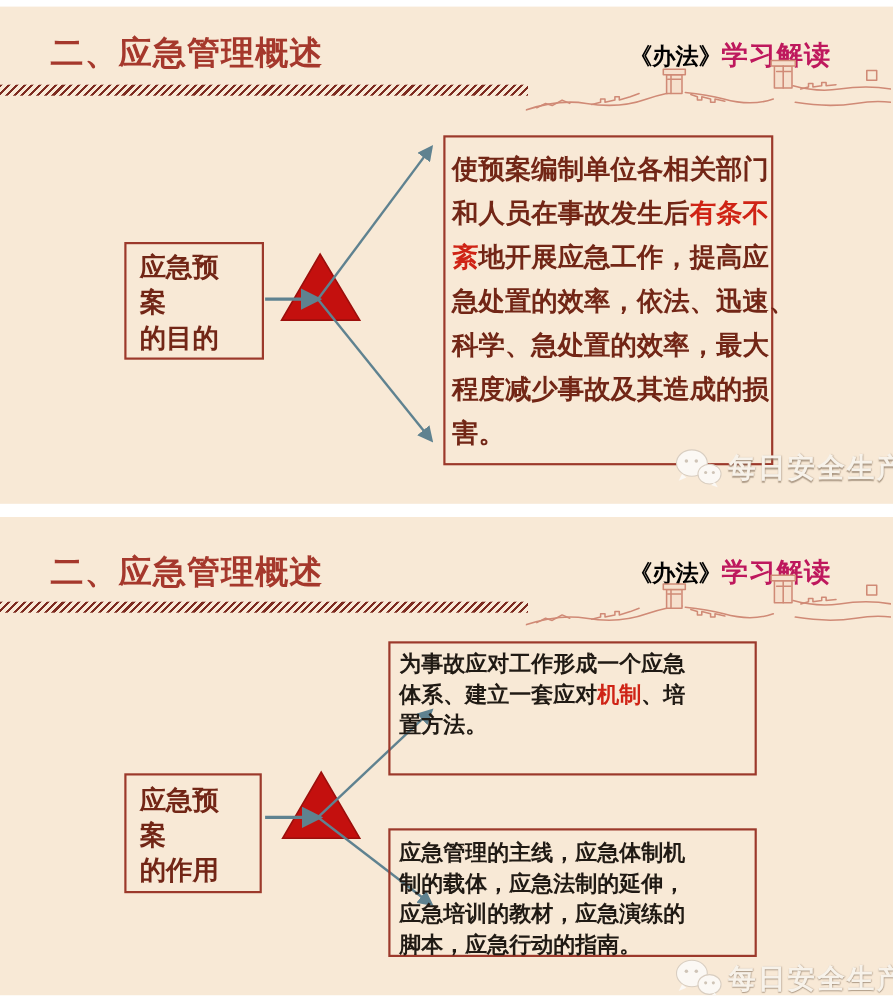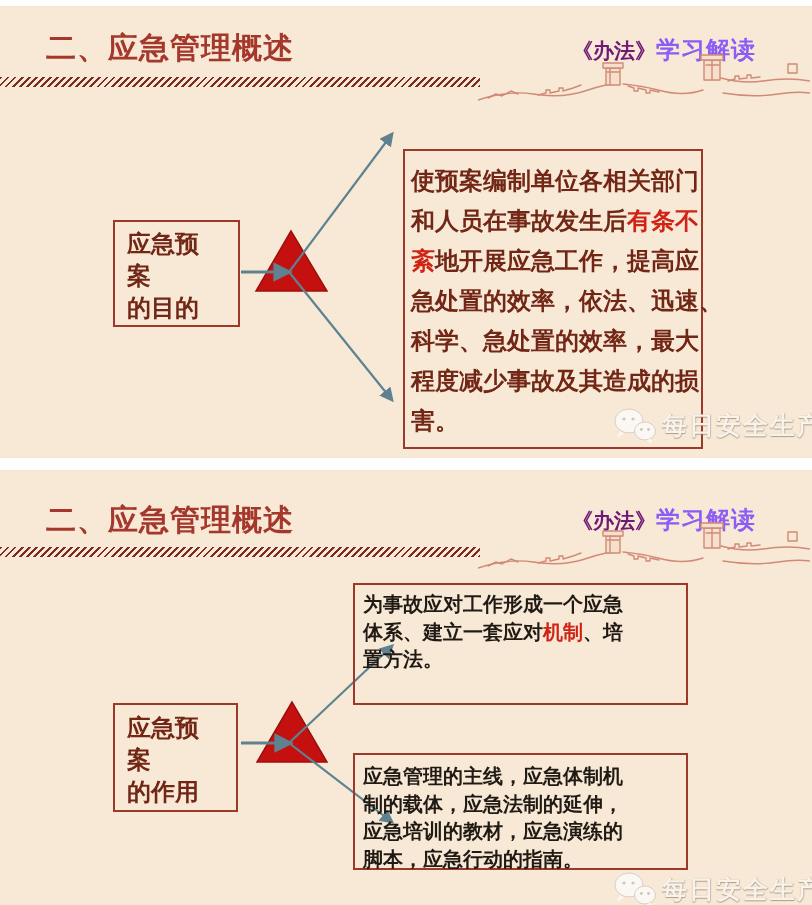--- a/index.html
+++ b/index.html
@@ -14,29 +14,29 @@
     --wall:#d08a76;
   }
   *{margin:0;padding:0;box-sizing:border-box;}
   body{font-family:"Liberation Sans",sans-serif;background:#fff;}
   .page{position:relative;width:812px;height:905px;background:#fff;overflow:hidden;}
   .slide{position:absolute;left:0;width:812px;background:var(--cream);overflow:hidden;}
   .slide1{top:6px;height:452px;}
   .slide2{top:470px;height:435px;}
   .slide-title{position:absolute;left:46px;font-size:30px;font-weight:bold;color:var(--title-red);letter-spacing:1px;white-space:nowrap;}
   .subtitle{position:absolute;left:572px;display:flex;align-items:baseline;white-space:nowrap;}
-  .subtitle .book{font-size:21px;font-weight:bold;color:#701a75;}
-  .subtitle .rest{font-size:24px;font-weight:bold;color:#8b5cf6;letter-spacing:1px;}
+  .subtitle .book{font-size:21px;font-weight:bold;color:#000000;}
+  .subtitle .rest{font-size:24px;font-weight:bold;color:#be185d;letter-spacing:1px;}
   .hatch{position:absolute;left:0;width:480px;height:10px;
     background:repeating-linear-gradient(135deg,#7d2b20 0 2px,rgba(0,0,0,0) 2px 5px);}
   .wall{position:absolute;left:478px;width:332px;height:56px;}
   .box{position:absolute;border:2px solid var(--border-red);}
   .leftbox{font-size:24px;font-weight:bold;color:var(--maroon);}
   .leftbox .plain-line{line-height:32px;white-space:nowrap;}
-  .contentbox{font-size:24px;font-weight:bold;color:var(--maroon);margin-top:26px;}
+  .contentbox{font-size:24px;font-weight:bold;color:var(--maroon);}
   .contentbox .rich-line{line-height:40px;white-space:nowrap;}
   .blackbox{font-size:20px;font-weight:bold;color:var(--ink);}
   .blackbox .rich-line{line-height:27.5px;white-space:nowrap;}
   .rich-line .red{color:var(--bright-red);}
   .diagram-svg{position:absolute;left:0;top:0;pointer-events:none;}
   .watermark{position:absolute;display:flex;align-items:center;gap:4px;}
   .watermark .wm-text{font-size:25px;font-weight:bold;color:#f7f2ea;letter-spacing:2px;
     text-shadow:0 1px 1px rgba(140,120,100,.65), 1px 0 1px rgba(140,120,100,.35);white-space:nowrap;}
 </style>
 </head>

